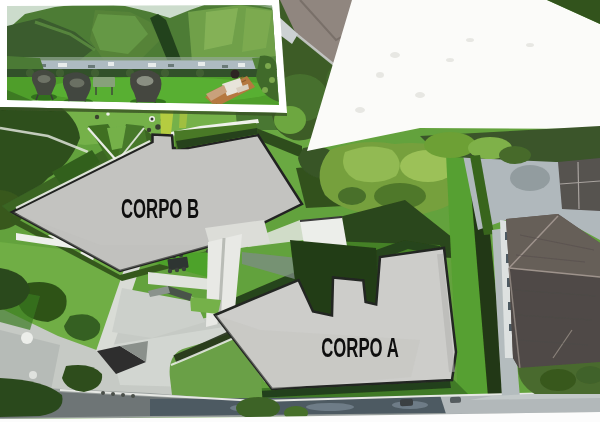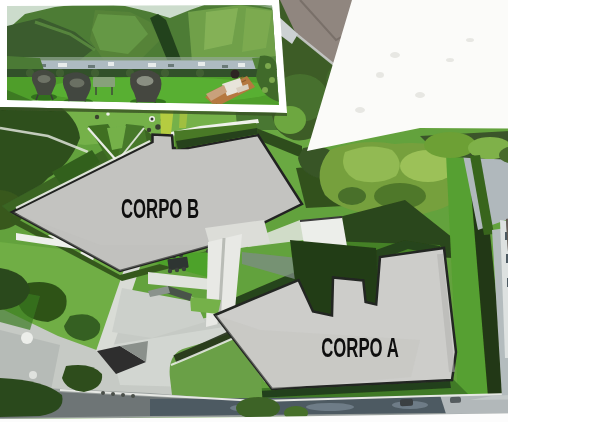--- a/index.html
+++ b/index.html
@@ -1,16 +1,16 @@
 <!DOCTYPE html>
 <html><head>
 <meta charset="utf-8">
 <style>
 html,body{margin:0;padding:0;background:#fff;}
-#stage{position:relative;width:508px;height:422px;overflow:hidden;font-family:"Liberation Sans",sans-serif;}
+#stage{position:relative;width:600px;height:422px;overflow:hidden;font-family:"Liberation Sans",sans-serif;}
 </style>
 </head>
 <body>
 <div id="stage">
 <svg width="600" height="422" viewBox="0 0 600 422">
 <defs>
         <filter id="pb" x="-2%" y="-2%" width="104%" height="104%">
           <feGaussianBlur stdDeviation="0.55"></feGaussianBlur>
         </filter>
       </defs>

